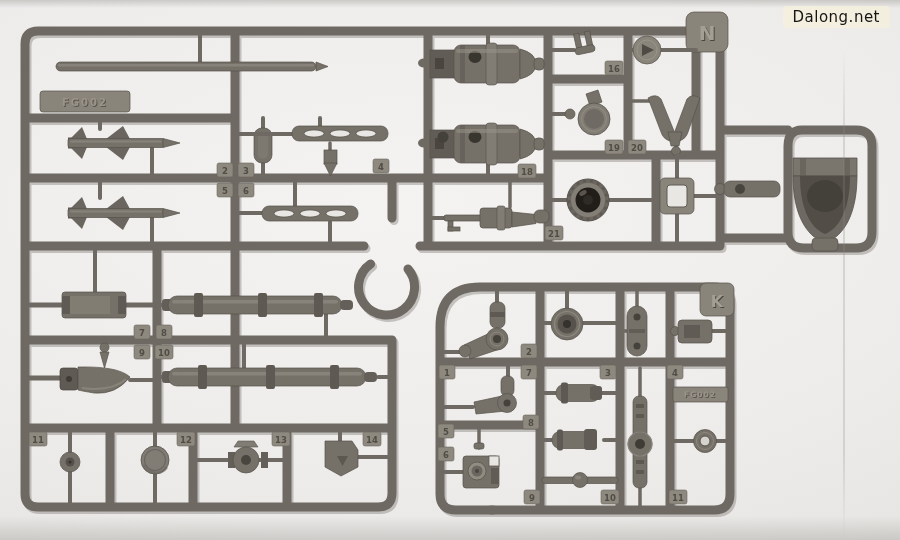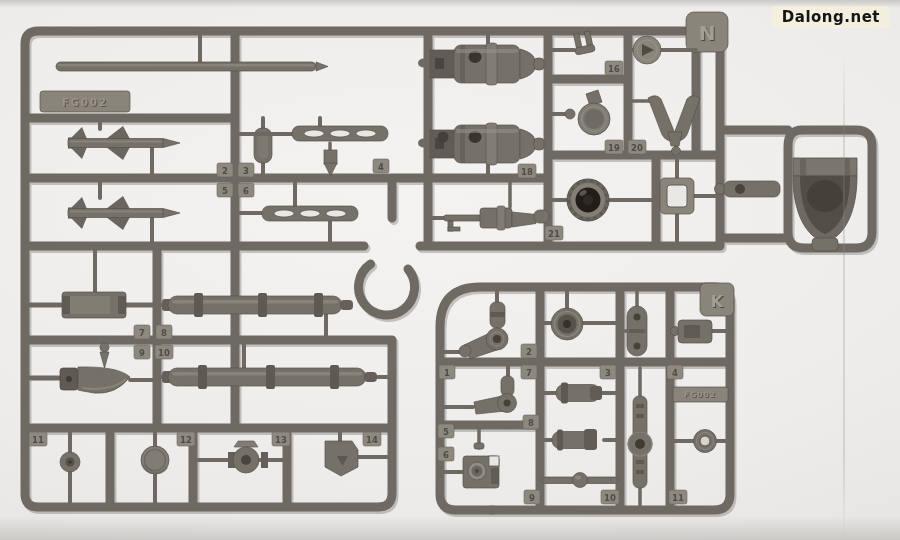--- a/index.html
+++ b/index.html
@@ -9,21 +9,21 @@
     font-family:"DejaVu Sans",sans-serif;
   }
   .top-shade{position:absolute;top:0;left:0;width:100%;height:8px;
     background:linear-gradient(rgba(80,76,70,.22),rgba(80,76,70,0));}
   .bottom-shade{position:absolute;bottom:0;left:0;width:100%;height:24px;
     background:linear-gradient(rgba(90,86,80,0),rgba(90,86,80,.20));}
   .seam{position:absolute;left:843px;top:50px;width:2px;height:490px;
     background:linear-gradient(rgba(140,135,128,0),rgba(140,135,128,.25) 18%,rgba(140,135,128,.25) 82%,rgba(140,135,128,0));}
   .watermark{
     position:absolute;top:6px;right:10px;padding:2px 10px;border-radius:3px;
-    background:rgba(244,240,221,.85);color:#151515;font-weight:bold;font-size:15px;letter-spacing:.5px;
+    background:rgba(244,240,221,.85);color:#151515;font-weight:normal;font-size:15px;letter-spacing:.5px;
   }
   svg.scene{position:absolute;left:0;top:0;}
   svg text{font-family:"DejaVu Sans",sans-serif;}
   .run{fill:none;stroke:#6e6962;stroke-width:9;stroke-linecap:round;stroke-linejoin:round;}
   .run-shadow{fill:none;stroke:#4a463f;stroke-width:9;stroke-linecap:round;stroke-linejoin:round;opacity:.28;}
   .stem{fill:none;stroke:#6e6962;stroke-width:4;stroke-linecap:round;}
   .stem5{fill:none;stroke:#6e6962;stroke-width:5;stroke-linecap:round;}
   .stem3{fill:none;stroke:#6e6962;stroke-width:3.5;stroke-linecap:round;}
   .p{fill:#767168;stroke:#56524b;stroke-width:.7;}
   .pl{fill:#8a857b;stroke:#56524b;stroke-width:.7;}

